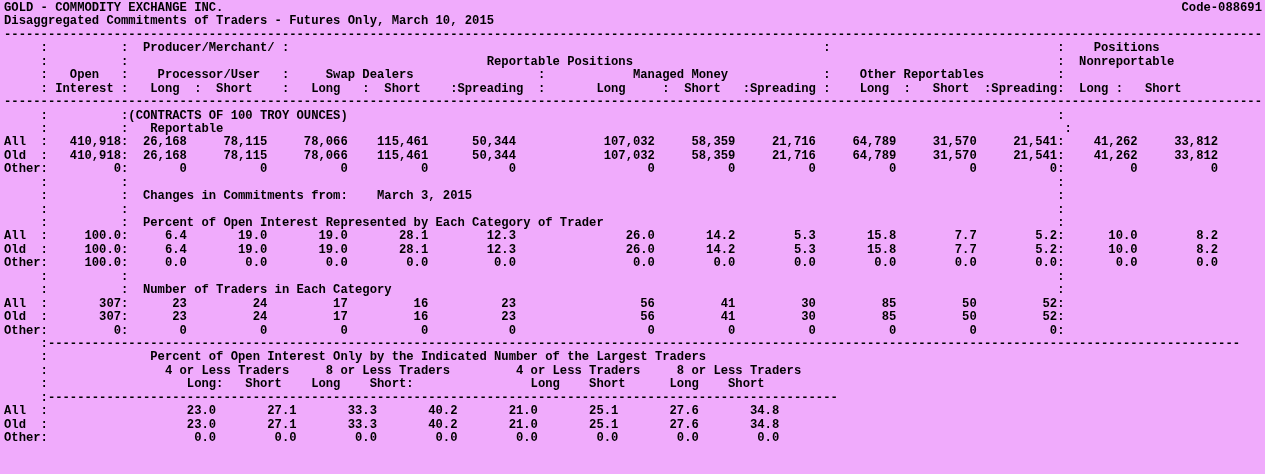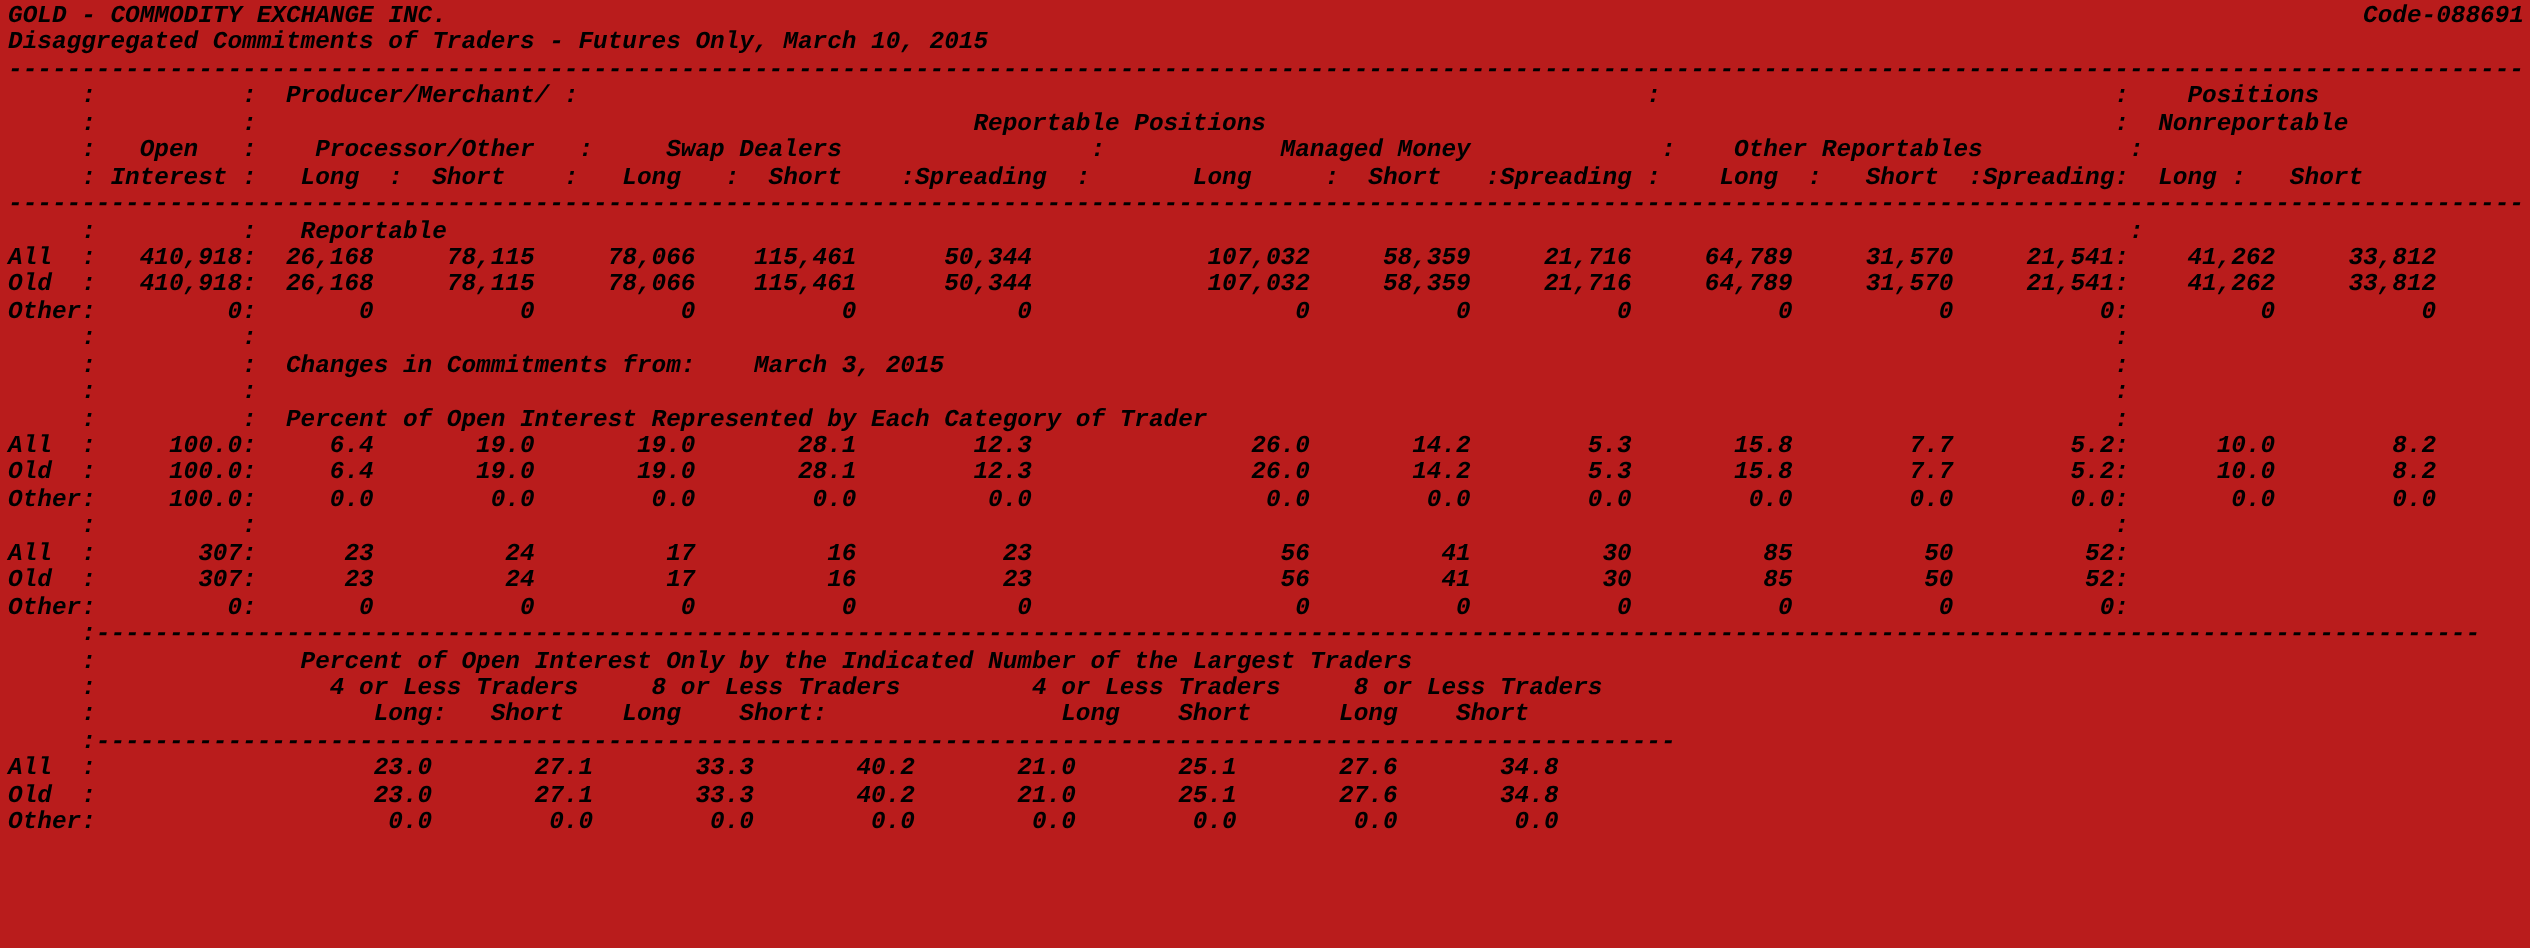--- a/index.html
+++ b/index.html
@@ -4,22 +4,21 @@
 <style>
   html, body {
     margin: 0;
     padding: 0;
     background: #ffffff;
   }
   .page {
     width: 1265px;
     height: 474px;
     overflow: hidden;
-    background: #b91c1c;
-    font-style: italic;
+    background: #f0abfc;
   }
   .report {
     padding: 2px 0 0 4px;
     font-family: "Liberation Mono", "DejaVu Sans Mono", monospace;
     font-size: 12.2px;
     font-weight: 700;
     line-height: 13.45px;
     color: #000000;
   }
   .report .line {
@@ -30,35 +29,37 @@
 </head>
 <body>
 
 <div class="page">
   <div class="report" id="report">
       <div class="line">GOLD - COMMODITY EXCHANGE INC.                                                                                                                                   Code-088691</div>
       <div class="line">Disaggregated Commitments of Traders - Futures Only, March 10, 2015</div>
       <div class="line">----------------------------------------------------------------------------------------------------------------------------------------------------------------------------</div>
       <div class="line">     :          :  Producer/Merchant/ :                                                                         :                               :    Positions</div>
       <div class="line">     :          :                                                 Reportable Positions                                                          :  Nonreportable</div>
-      <div class="line">     :   Open   :    Processor/Other   :     Swap Dealers                 :            Managed Money             :    Other Reportables          :</div>
+      <div class="line">     :   Open   :    Processor/User   :     Swap Dealers                 :            Managed Money             :    Other Reportables          :</div>
       <div class="line">     : Interest :   Long  :  Short    :   Long   :  Short    :Spreading  :       Long     :  Short   :Spreading :    Long  :   Short  :Spreading:  Long :   Short</div>
       <div class="line">----------------------------------------------------------------------------------------------------------------------------------------------------------------------------</div>
+      <div class="line">     :          :(CONTRACTS OF 100 TROY OUNCES)                                                                                                 :</div>
       <div class="line">     :          :   Reportable                                                                                                                   :</div>
       <div class="line">All  :   410,918:  26,168     78,115     78,066    115,461      50,344            107,032     58,359     21,716     64,789     31,570     21,541:    41,262     33,812</div>
       <div class="line">Old  :   410,918:  26,168     78,115     78,066    115,461      50,344            107,032     58,359     21,716     64,789     31,570     21,541:    41,262     33,812</div>
       <div class="line">Other:         0:       0          0          0          0           0                  0          0          0          0          0          0:         0          0</div>
       <div class="line">     :          :                                                                                                                               :</div>
       <div class="line">     :          :  Changes in Commitments from:    March 3, 2015                                                                                :</div>
       <div class="line">     :          :                                                                                                                               :</div>
       <div class="line">     :          :  Percent of Open Interest Represented by Each Category of Trader                                                              :</div>
       <div class="line">All  :     100.0:     6.4       19.0       19.0       28.1        12.3               26.0       14.2        5.3       15.8        7.7        5.2:      10.0        8.2</div>
       <div class="line">Old  :     100.0:     6.4       19.0       19.0       28.1        12.3               26.0       14.2        5.3       15.8        7.7        5.2:      10.0        8.2</div>
       <div class="line">Other:     100.0:     0.0        0.0        0.0        0.0         0.0                0.0        0.0        0.0        0.0        0.0        0.0:       0.0        0.0</div>
       <div class="line">     :          :                                                                                                                               :</div>
+      <div class="line">     :          :  Number of Traders in Each Category                                                                                           :</div>
       <div class="line">All  :       307:      23         24         17         16          23                 56         41         30         85         50         52:</div>
       <div class="line">Old  :       307:      23         24         17         16          23                 56         41         30         85         50         52:</div>
       <div class="line">Other:         0:       0          0          0          0           0                  0          0          0          0          0          0:</div>
       <div class="line">     :-------------------------------------------------------------------------------------------------------------------------------------------------------------------</div>
       <div class="line">     :              Percent of Open Interest Only by the Indicated Number of the Largest Traders</div>
       <div class="line">     :                4 or Less Traders     8 or Less Traders         4 or Less Traders     8 or Less Traders</div>
       <div class="line">     :                   Long:   Short    Long    Short:                Long    Short      Long    Short</div>
       <div class="line">     :------------------------------------------------------------------------------------------------------------</div>
       <div class="line">All  :                   23.0       27.1       33.3       40.2       21.0       25.1       27.6       34.8</div>
       <div class="line">Old  :                   23.0       27.1       33.3       40.2       21.0       25.1       27.6       34.8</div>

